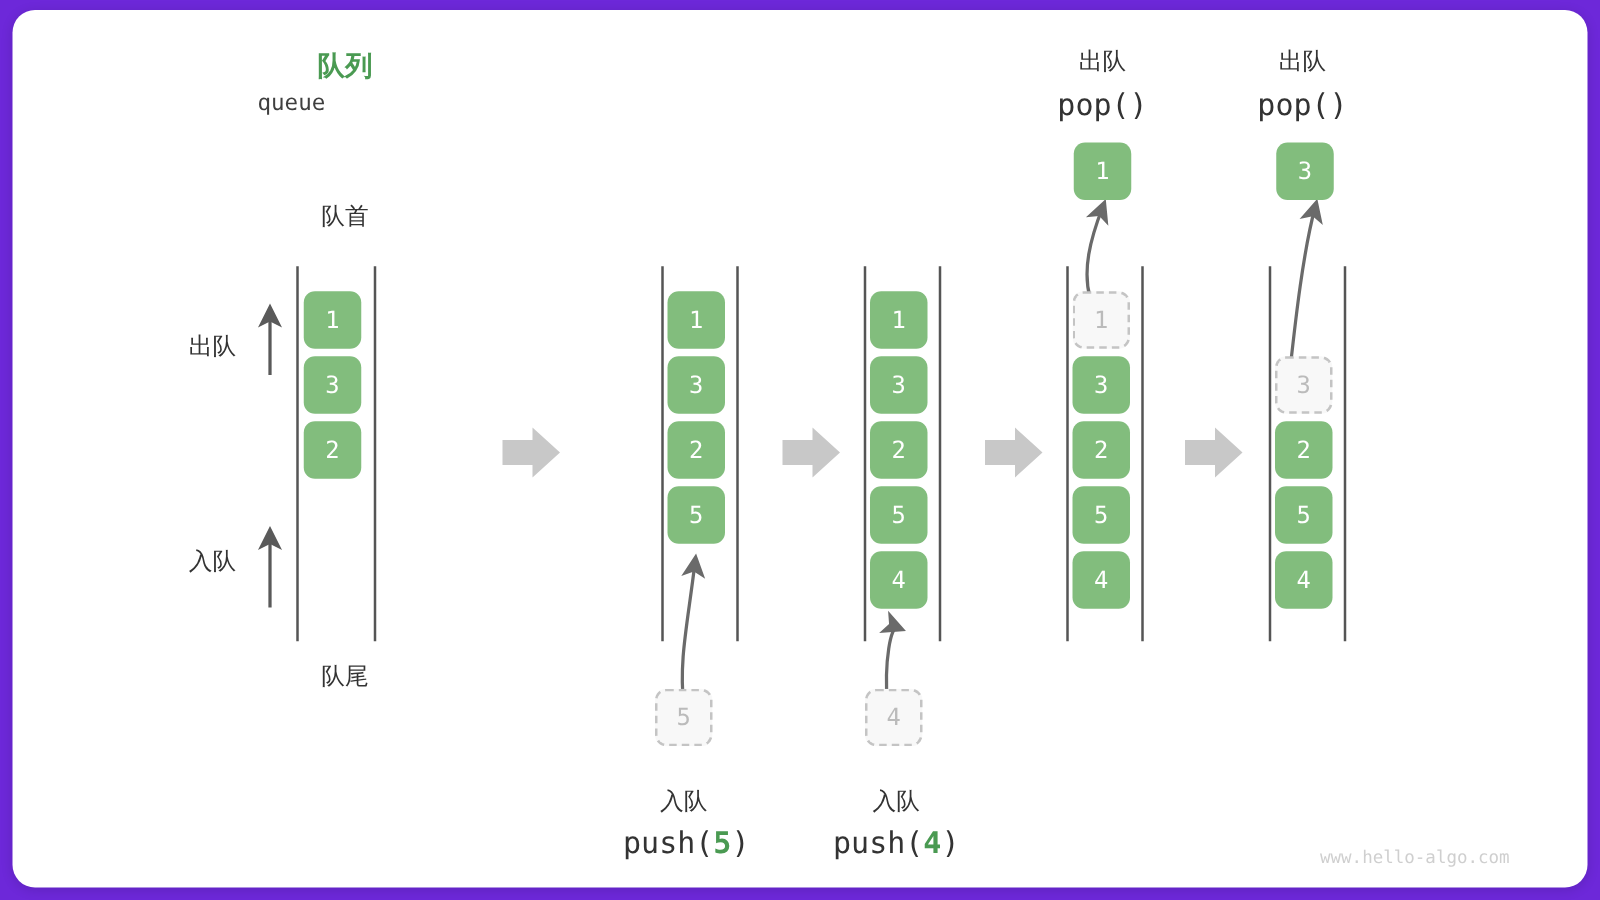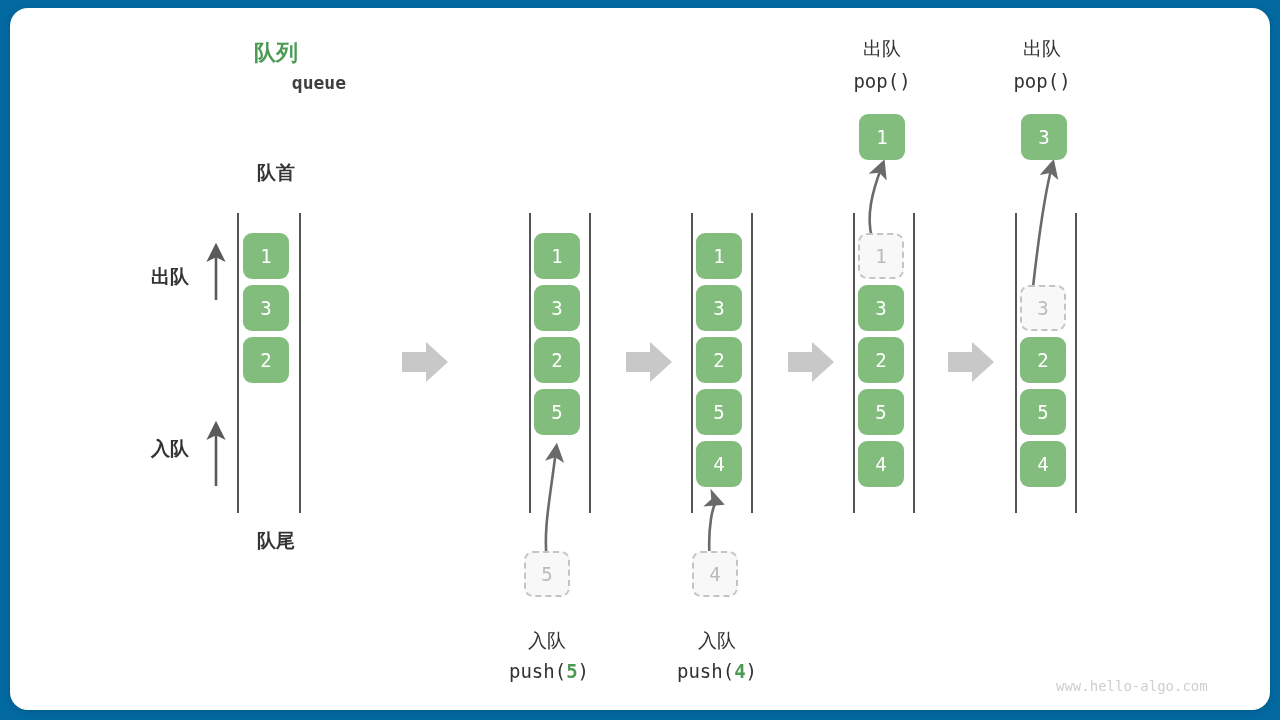--- a/index.html
+++ b/index.html
@@ -10,21 +10,21 @@
   body {
     width: 1280px;
     height: 720px;
     overflow: hidden;
     font-family: "Liberation Sans", "DejaVu Sans", sans-serif;
   }
   #stage {
     position: relative;
     width: 1280px;
     height: 720px;
-    background: #0369a1;
+    background: #6d28d9;
   }
   #card {
     position: absolute;
     left: 10px;
     top: 8px;
     width: 1260px;
     height: 702px;
     background: #ffffff;
     border-radius: 18px;
     box-shadow: 0 2px 9px rgba(0,0,0,0.13);
@@ -38,42 +38,41 @@
     font-weight: bold;
     font-size: 22px;
     color: #4a9a52;
     text-align: center;
     white-space: nowrap;
   }
   .title-en {
     font-family: "DejaVu Sans Mono", "Liberation Mono", monospace;
     font-size: 18px;
     color: #3f3f3f;
-    text-align: right;
-    white-space: nowrap;
-    font-weight: bold;
+    text-align: left;
+    white-space: nowrap;
   }
   .side-label {
     font-family: "Liberation Sans", "DejaVu Sans", sans-serif;
-    font-weight: bold;
+    font-weight: normal;
     font-size: 19px;
     color: #333333;
     text-align: center;
     white-space: nowrap;
   }
   .op-cn {
     font-family: "Liberation Sans", "DejaVu Sans", sans-serif;
     font-size: 19px;
     color: #333333;
     text-align: center;
     white-space: nowrap;
   }
   .op-code {
     font-family: "DejaVu Sans Mono", "Liberation Mono", monospace;
-    font-size: 19px;
+    font-size: 24px;
     color: #333333;
     text-align: center;
     white-space: nowrap;
   }
   .op-code .num { color: #4a9a52; font-weight: bold; }
   .watermark {
     font-family: "DejaVu Sans Mono", "Liberation Mono", monospace;
     font-size: 14px;
     color: #cfcfcf;
     white-space: nowrap;

